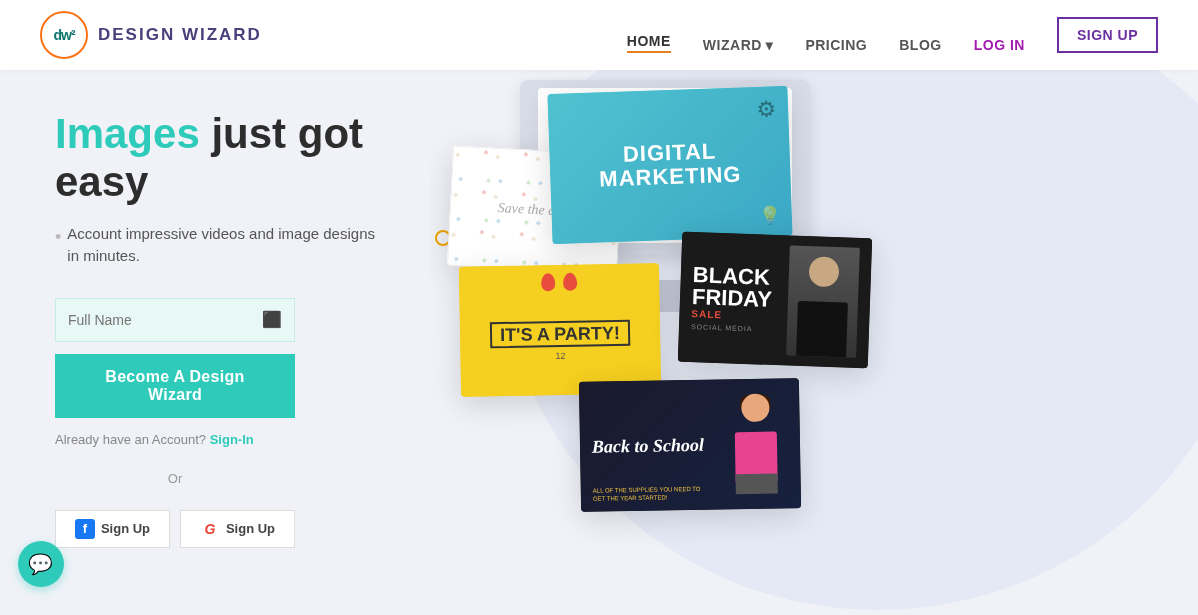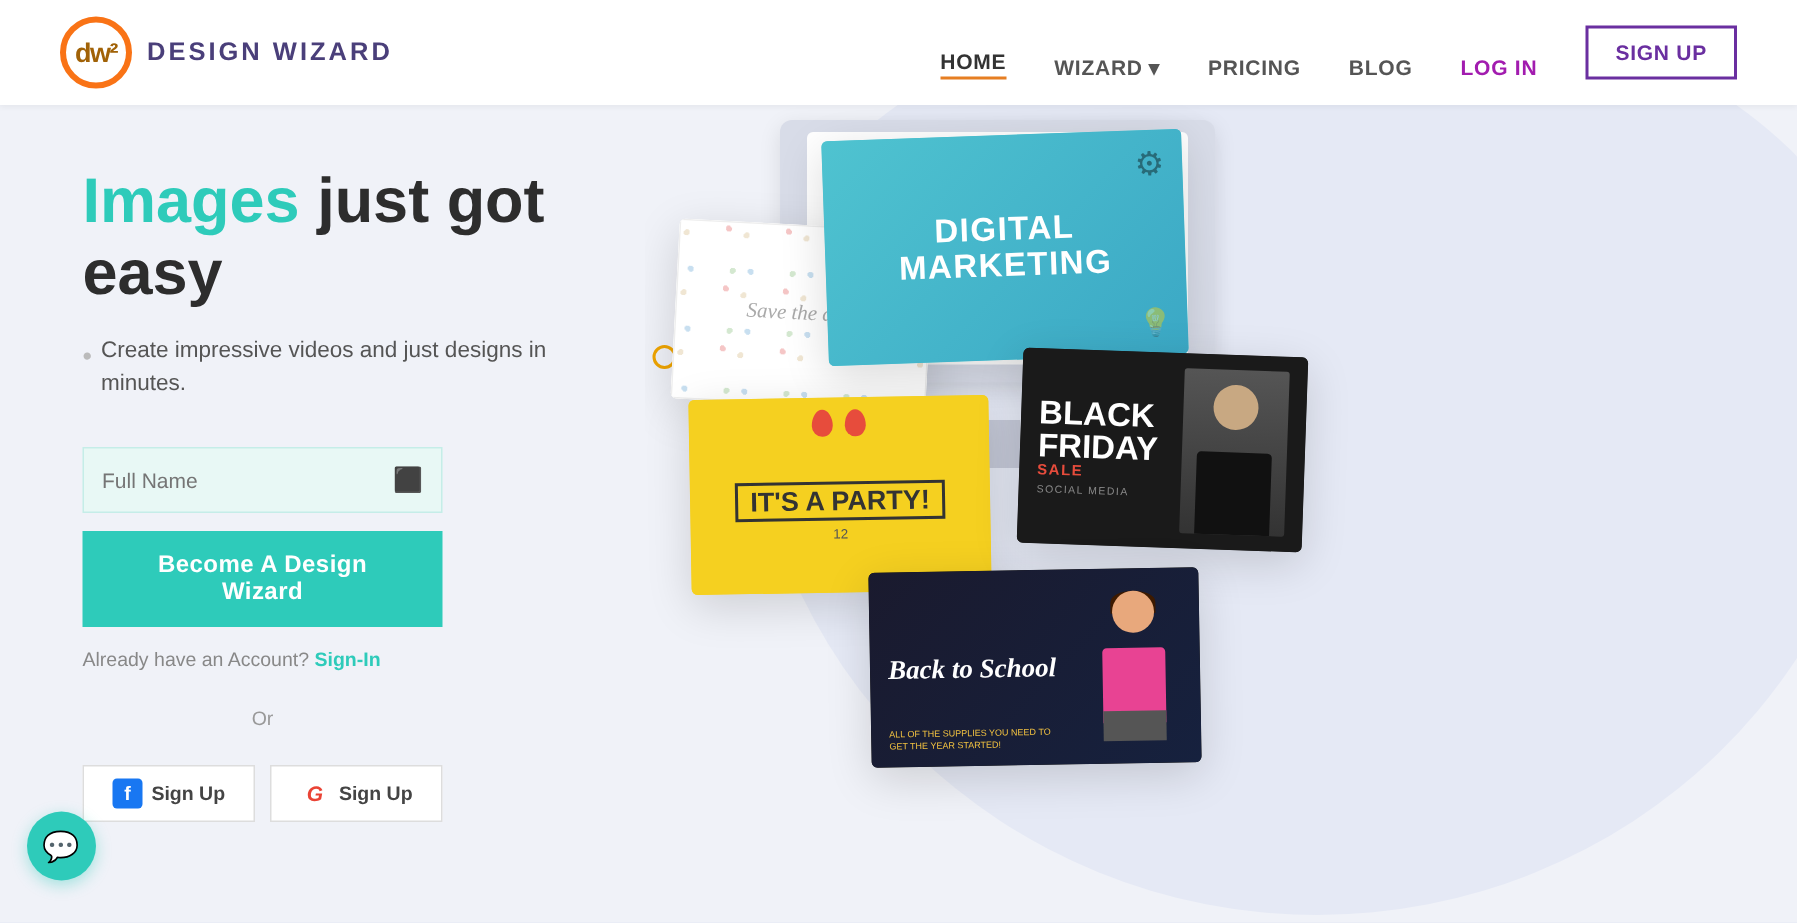--- a/index.html
+++ b/index.html
@@ -26,27 +26,27 @@
     }
     .logo-area {
       display: flex;
       align-items: center;
       gap: 10px;
     }
     .logo-circle {
       width: 48px;
       height: 48px;
       border-radius: 50%;
-      border: 4px solid #f97316;
+      border: 2px solid #f97316;
       display: flex;
       align-items: center;
       justify-content: center;
-      font-size: 18px;
+      font-size: 14px;
       font-weight: bold;
-      color: #a16207;
+      color: #0f766e;
       letter-spacing: -1px;
     }
     .logo-text {
       font-size: 17px;
       font-weight: 700;
       color: #4a3f7a;
       letter-spacing: 2px;
     }
 
     nav {
@@ -651,21 +651,21 @@
 
 <div class="main-content">
 
   <div class="left-panel">
     <h1 class="hero-title">
       <span class="highlight">Images</span><span> just got easy</span>
     </h1>
 
     <p class="hero-subtitle">
       <span class="bullet-dot">•</span>
-      <span>Create impressive videos and just designs in minutes.</span>
+      <span>Account impressive videos and image designs in minutes.</span>
     </p>
 
 
     <div class="name-input-wrapper">
       <input class="name-input" type="text" placeholder="Full Name" style="">
       <span class="input-icon">⬛</span>
     </div>
 
     <button class="cta-button">Become A Design Wizard</button>
 

